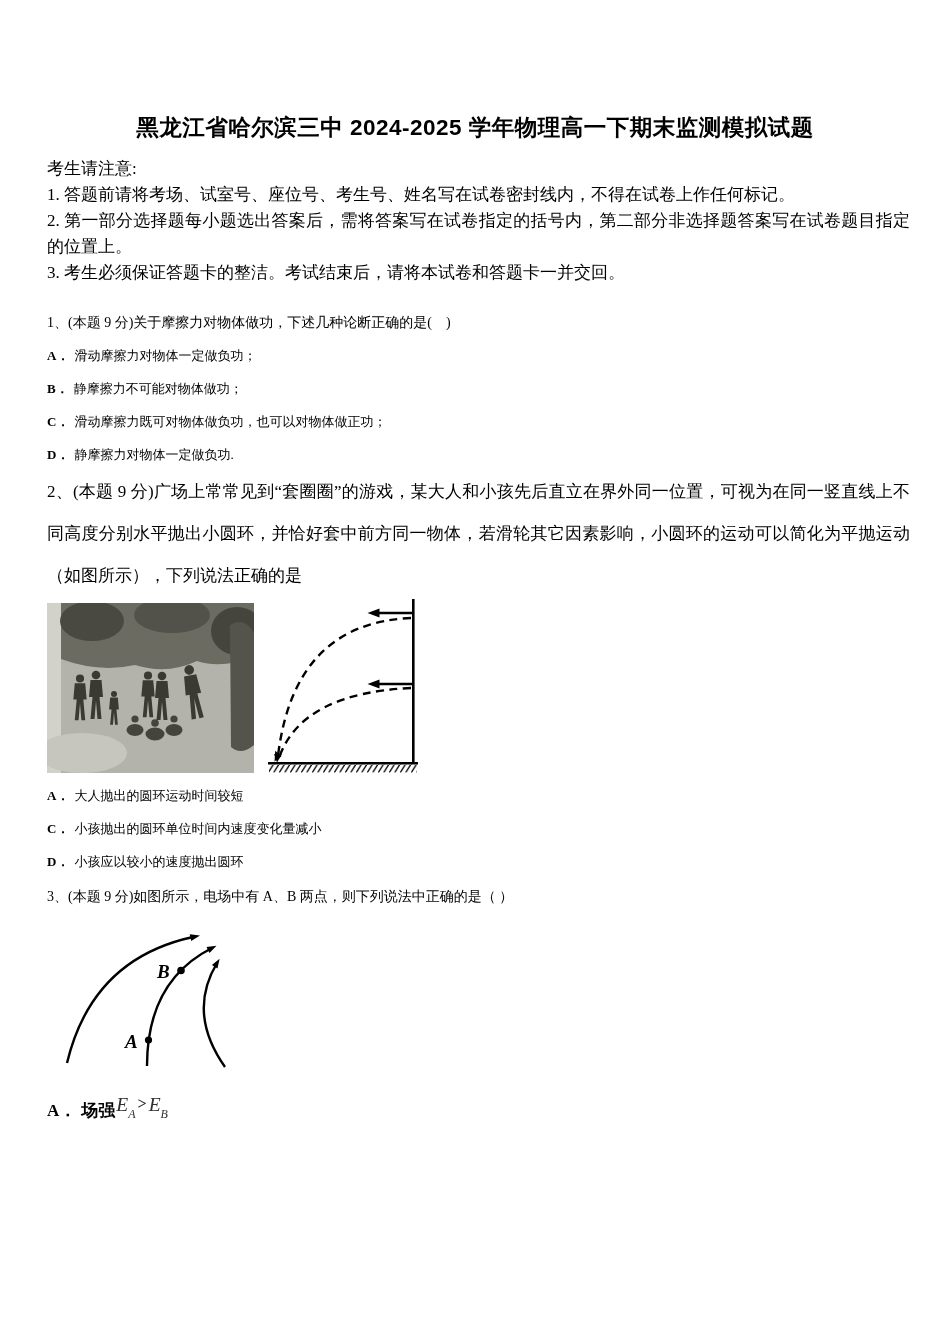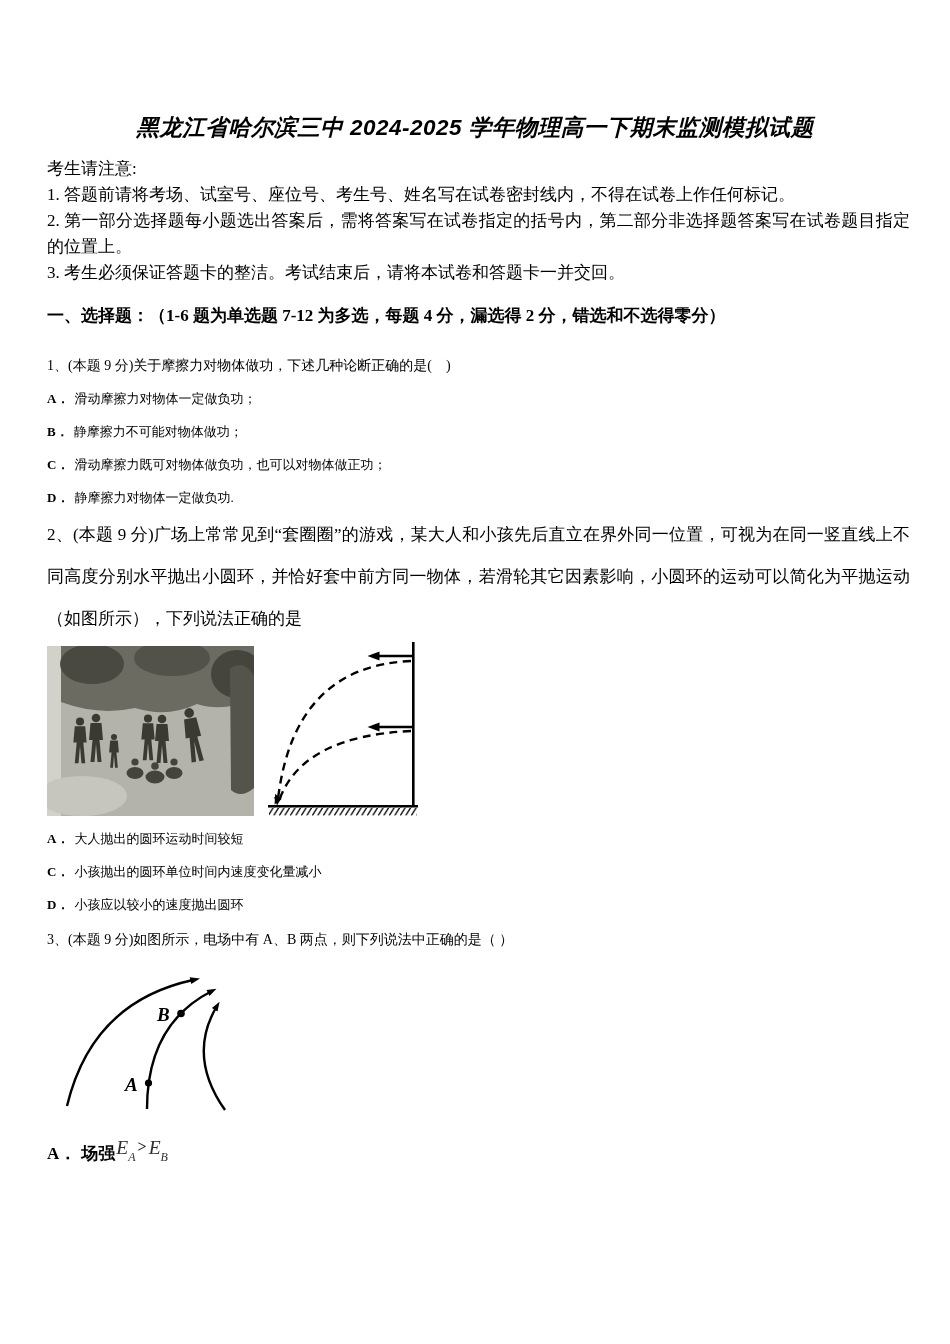--- a/index.html
+++ b/index.html
@@ -5,21 +5,21 @@
   html,body { margin:0; padding:0; background:#ffffff; }
   .page {
     position:relative; width:950px; height:1344px; background:#ffffff;
     color:#000; font-family:"Liberation Serif","DejaVu Serif",serif;
     overflow:hidden;
   }
   .content { padding:0 40px 0 47px; }
   .title {
     margin:0; padding-top:112px; text-align:center;
     font-family:"Liberation Sans","DejaVu Sans",sans-serif;
-    font-size:22.5px; font-weight:700; letter-spacing:0.5px;font-style:italic;
+    font-size:22.5px; font-weight:700; letter-spacing:0.5px;
   }
   .notice-head { margin:13px 0 0; font-size:17px; line-height:26px; }
   .note { margin:0; font-size:17px; line-height:26px; text-align:justify; }
   .section-head { margin:16px 0 0; font-size:17px; line-height:27px; font-weight:700; }
   .stem { margin:20px 0 0; font-size:14px; line-height:33px; }
   .stem-wide { margin:0; font-size:17px; line-height:42px; text-align:justify; }
   .option { margin:0; font-size:13px; line-height:33px; }
   .opt-label { font-weight:700; margin-right:5px; }
   .q2-opts { margin-top:6px; }
   .q3-stem { margin-top:2px; }
@@ -42,21 +42,20 @@
 <div class="page">
   <h1 class="title">黑龙江省哈尔滨三中 2024-2025 学年物理高一下期末监测模拟试题</h1>
 
   <div class="content">
 
     <p class="notice-head">考生请注意:</p>
     <p class="note">1. 答题前请将考场、试室号、座位号、考生号、姓名写在试卷密封线内，不得在试卷上作任何标记。</p>
     <p class="note">2. 第一部分选择题每小题选出答案后，需将答案写在试卷指定的括号内，第二部分非选择题答案写在试卷题目指定的位置上。</p>
     <p class="note">3. 考生必须保证答题卡的整洁。考试结束后，请将本试卷和答题卡一并交回。</p>
 
-    <p class="section-head">一、选择题：（1-6 题为单选题 7-12 为多选，每题 4 分，漏选得 2 分，错选和不选得零分）</p>
 
     <p class="stem"><span>1、</span><span>(本题 9 分)关于摩擦力对物体做功，下述几种论断正确的是(　)</span></p>
     <p class="option"><span class="opt-label">A．</span><span>滑动摩擦力对物体一定做负功；</span></p>
     <p class="option"><span class="opt-label">B．</span><span>静摩擦力不可能对物体做功；</span></p>
     <p class="option"><span class="opt-label">C．</span><span>滑动摩擦力既可对物体做负功，也可以对物体做正功；</span></p>
     <p class="option"><span class="opt-label">D．</span><span>静摩擦力对物体一定做负功.</span></p>
 
     <p class="stem stem-wide"><span>2、</span><span>(本题 9 分)广场上常常见到“套圈圈”的游戏，某大人和小孩先后直立在界外同一位置，可视为在同一竖直线上不同高度分别水平抛出小圆环，并恰好套中前方同一物体，若滑轮其它因素影响，小圆环的运动可以简化为平抛运动（如图所示），下列说法正确的是</span></p>
 
     <div class="figure-row">

